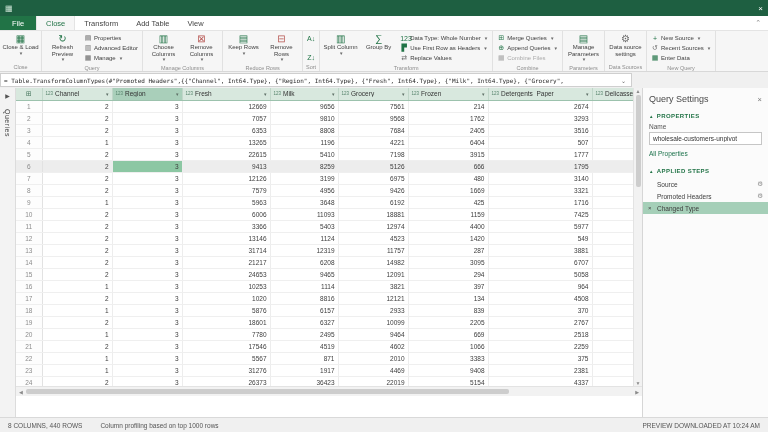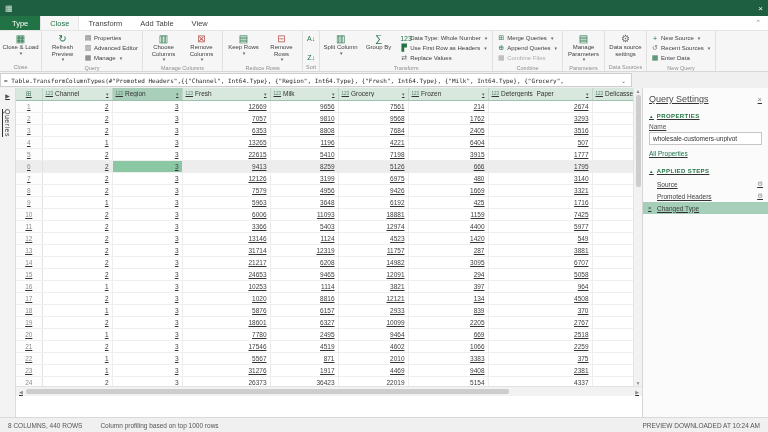--- a/index.html
+++ b/index.html
@@ -36,21 +36,21 @@
   .smallbtn.disabled .ic { color:#ababab !important; }
   .arrow { font-size:4.5px; color:#6b6b6b; margin-left:1px; }
 
   
   .formula-row { flex:0 0 16px; display:flex; background:#f0f0f0; padding:1px 0; }
   .formula-bar { width:632px; background:#fff; border:1px solid #cfcfcf; display:flex; align-items:center; padding:0 3px; }
   .formula-text { flex:1; font-family:"DejaVu Sans Mono", monospace; font-size:6px; white-space:nowrap; overflow:hidden; color:#2b2b2b; }
   .formula-expand { font-size:6px; color:#666; padding:0 2px 0 4px; }
 
   
-  .main { flex:1; display:flex; min-height:0;text-decoration:underline; }
+  .main { flex:1; display:flex; min-height:0; }
   .queries-strip { flex:0 0 16px; background:#f3f3f3; border-right:1px solid #dcdcdc; display:flex; flex-direction:column; align-items:center; }
   .strip-arrow { font-size:6px; color:#555; padding:4px 0 2px; }
   .strip-label { writing-mode:vertical-rl; font-size:7px; color:#444; margin-top:8px; letter-spacing:0.5px; }
 
   .grid-area { flex:1; min-width:0; display:flex; flex-direction:column; background:#fff; }
   .grid-top { flex:0 0 298px; position:relative; overflow:hidden; }
   table.grid { border-collapse:collapse; table-layout:fixed; }
   th, td { height:12px; font-size:6.5px; padding:0 3px; overflow:hidden; white-space:nowrap; }
   thead th { background:#d8e8de; border-right:1px solid #c0d6c9; border-bottom:1px solid #9cc2ad; color:#333; font-weight:normal; text-align:left; }
   th.corner { text-align:center; color:#4c7a62; font-size:7px; padding:0; }
@@ -99,21 +99,21 @@
 
   <div class="titlebar">
     <span class="tb-icon">▦</span>
     <span class="tb-controls">
       <span class="tb-close">×</span>
     </span>
   </div>
 
   <div class="tabs">
     <span id="tabs-list" style="display: flex;">
-        <span class="tab file">Type</span>
+        <span class="tab file">File</span>
         <span class="tab active">Close</span>
         <span class="tab">Transform</span>
         <span class="tab">Add Table</span>
         <span class="tab">View</span>
       </span>
     <span class="ribbon-collapse">⌃</span>
   </div>
 
   <div class="ribbon" id="ribbon">
       <div class="rib-group">

